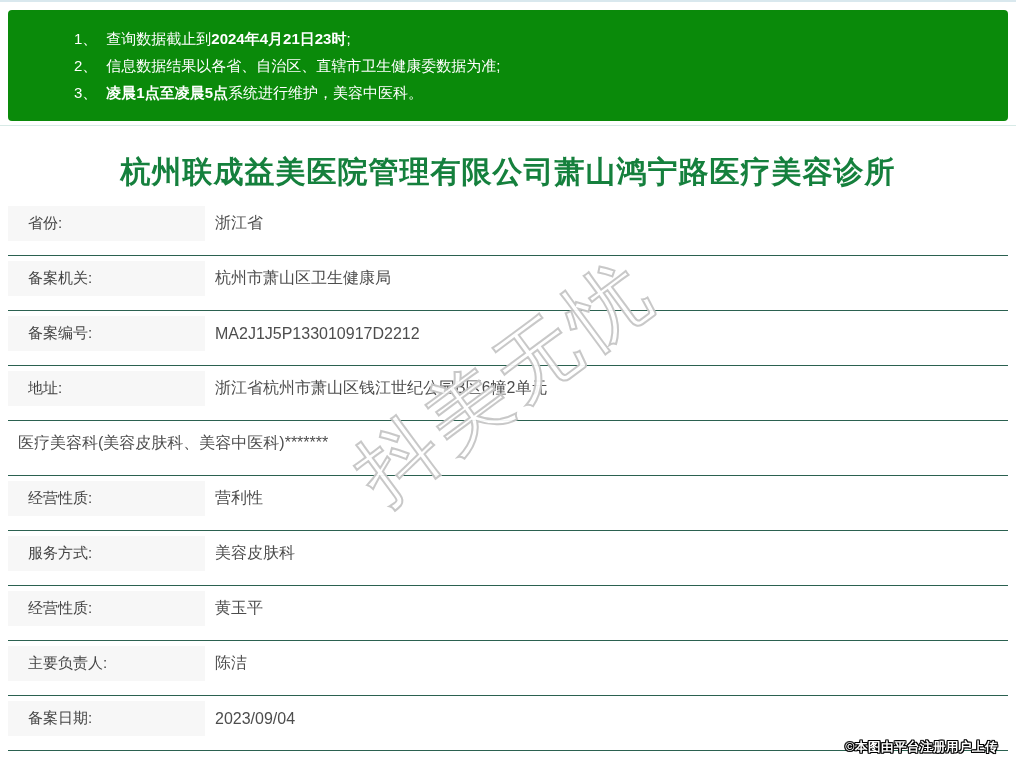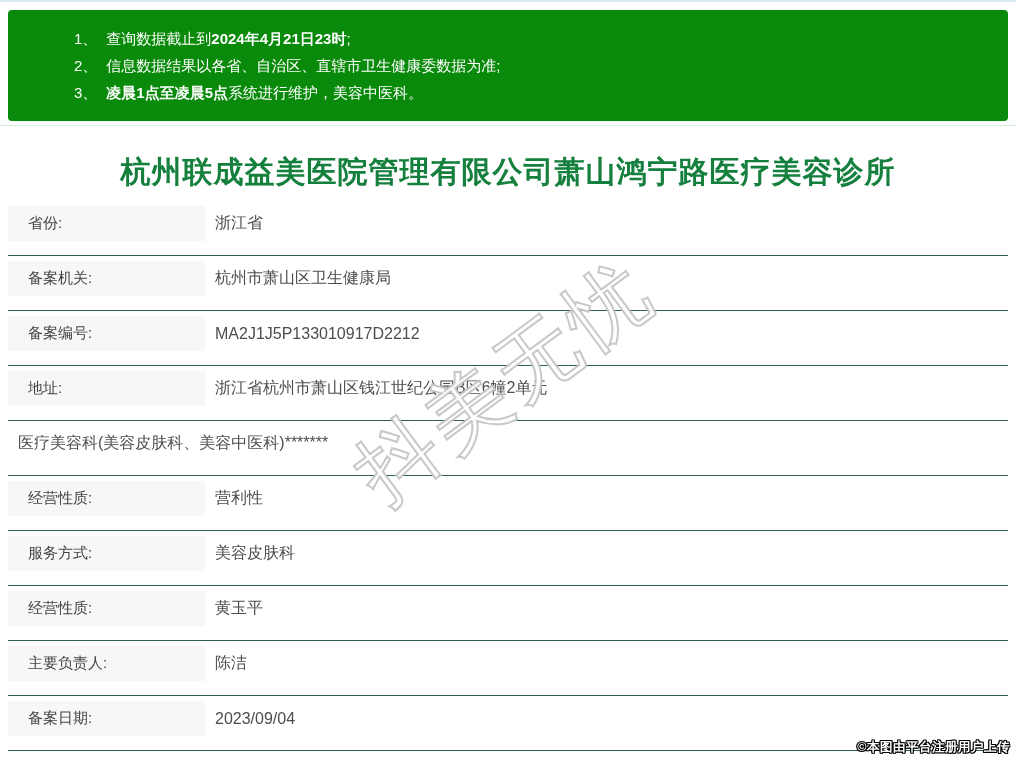--- a/index.html
+++ b/index.html
@@ -95,21 +95,21 @@
     color:#ffffff;
     -webkit-text-stroke:2px #c6c6c6;
     opacity:0.95;
     z-index:5;
     pointer-events:none;
     white-space:nowrap;
   }
   
   .attribution{
     position:absolute;
-    right:6px;bottom:2px;
+    right:18px;bottom:2px;
     font-size:12.5px;
     font-weight:bold;
     color:#ffffff;
     text-shadow:
       -1px -1px 0 #000, 1px -1px 0 #000, -1px 1px 0 #000, 1px 1px 0 #000,
       -1px 0 0 #000, 1px 0 0 #000, 0 -1px 0 #000, 0 1px 0 #000;
     letter-spacing:0.5px;
     z-index:6;
   }
 </style>

